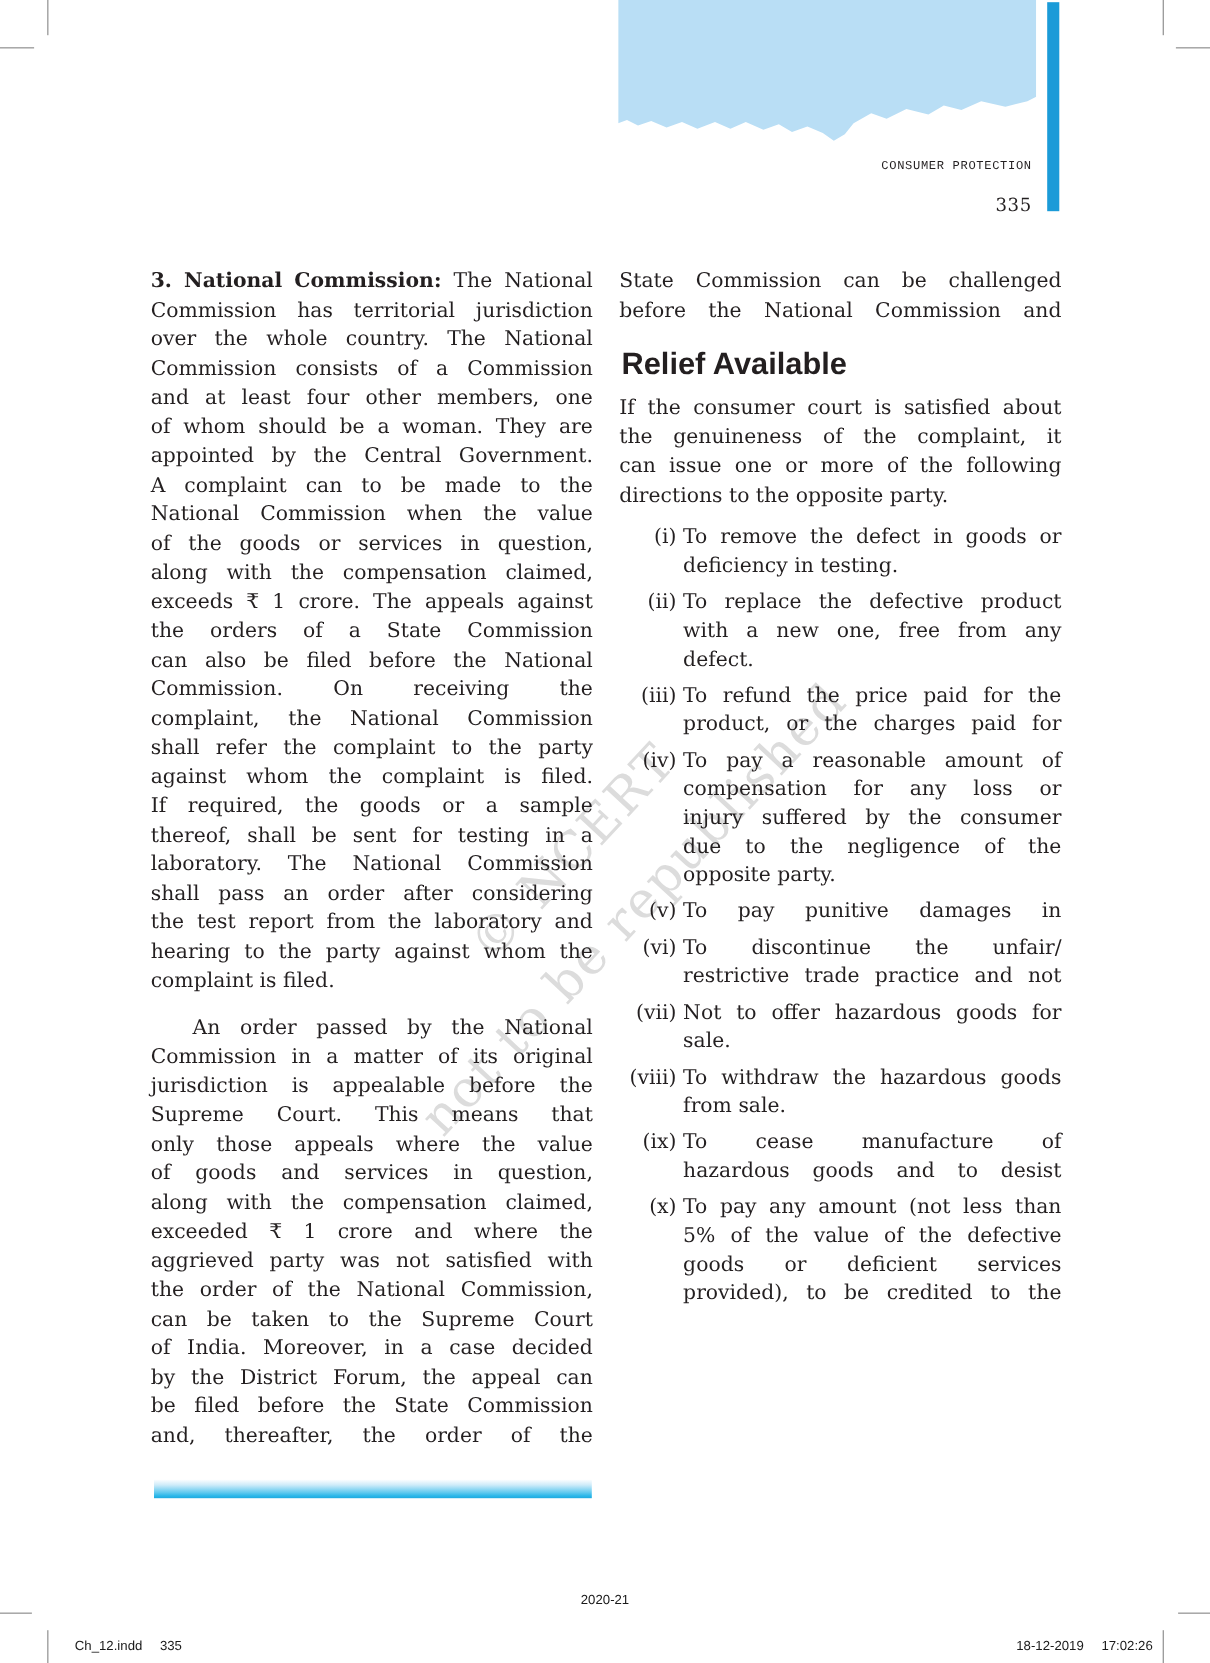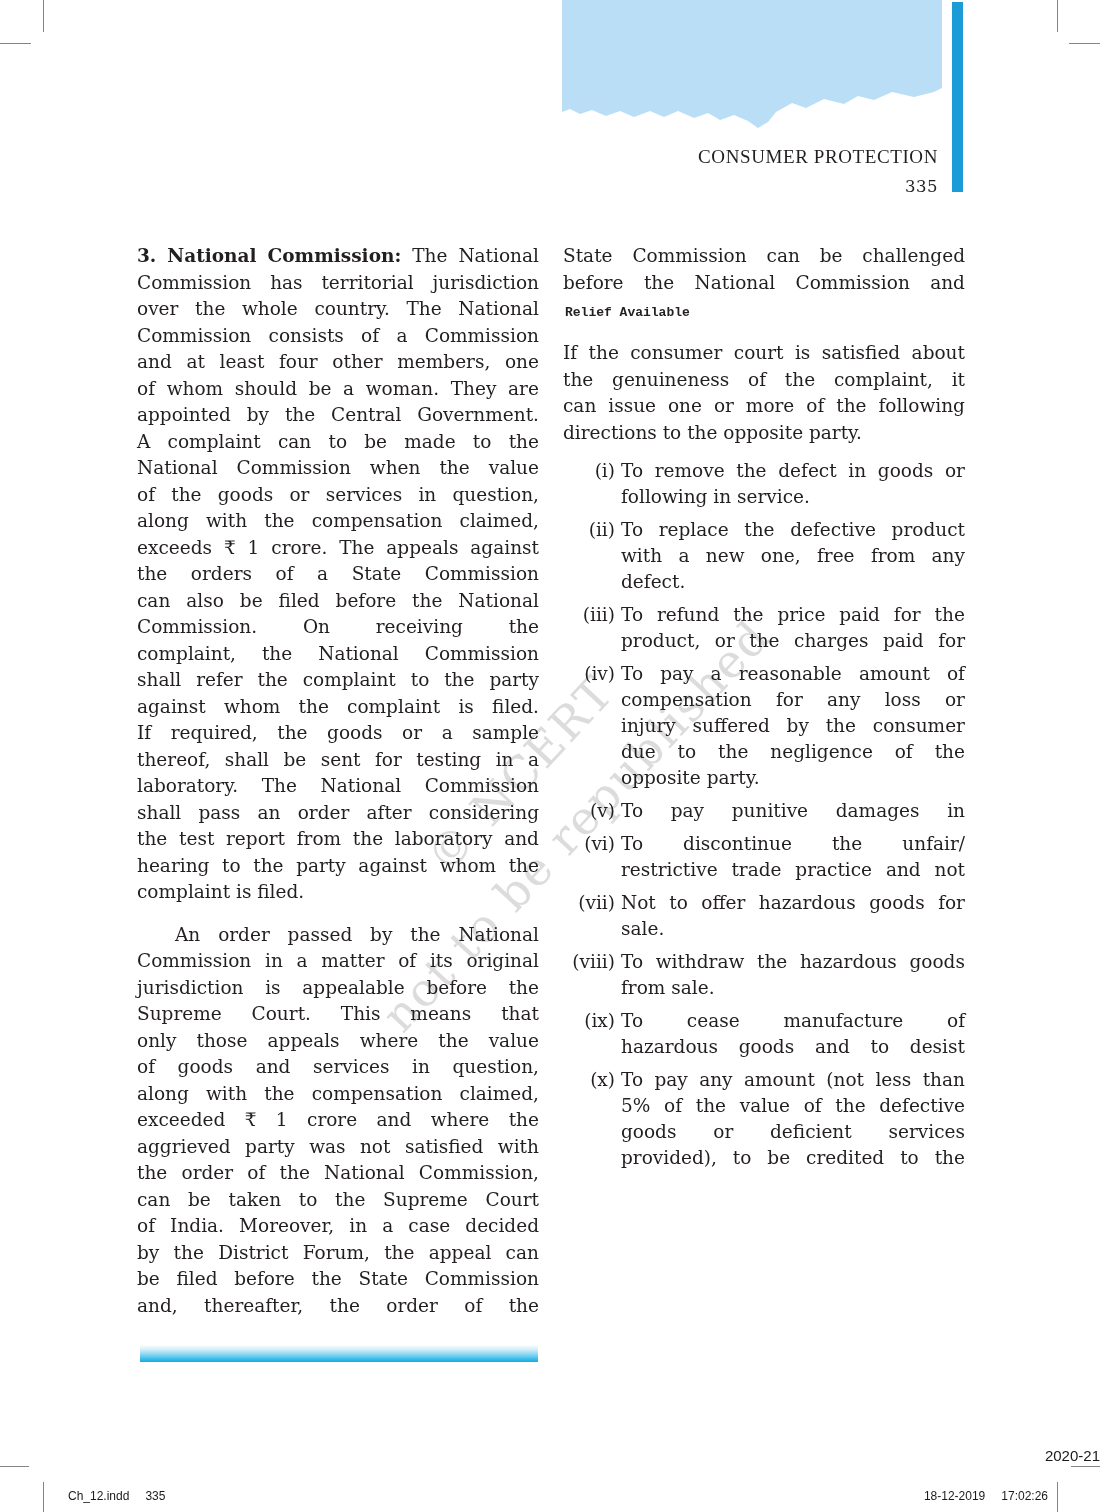--- a/index.html
+++ b/index.html
@@ -2,60 +2,60 @@
 <html><head>
 <meta charset="utf-8">
 <style>
   html,body{margin:0;padding:0;background:#ffffff;}
   #page{position:relative;width:1100px;height:1512px;background:#ffffff;overflow:hidden;
         font-family:"DejaVu Serif", serif;color:#231f20;}
 
   
   .torn-band{position:absolute;left:562px;top:0;width:380px;height:135px;}
   .accent-bar{position:absolute;left:952px;top:2px;width:11px;height:190px;background:#1b9bd8;}
-  .running-head{position:absolute;top:146px;right:162px;font-size:19px;letter-spacing:.6px;
-                font-family:Liberation Serif, serif;text-align:right;}
+  .running-head{position:absolute;top:146px;right:162px;font-size:11px;letter-spacing:.6px;
+                font-family:Liberation Mono, monospace;text-align:right;}
   .folio{position:absolute;top:177px;right:162px;font-size:16.5px;letter-spacing:.5px;}
 
   
   .mk{position:absolute;background:#858585;}
   .mk.v{width:1px;height:32px;}
   .mk.h{height:1px;width:31px;}
 
   
   .col{position:absolute;top:243px;font-size:18.5px;z-index:2;}
   #col-left{left:137px;width:402px;}
   #col-right{left:563px;width:402px;}
   .ln{display:flex;justify-content:space-between;line-height:26.5px;height:26.5px;}
   .ln.end{display:block;}
   .ln.indent{padding-left:38px;}
   .b{font-weight:bold;}
   .para{margin:0;}
   #col-left .para + .para{margin-top:16px;}
 
-  .section-heading{font-weight:bold;font-size:13px;line-height:26px;margin:4px 0 14px 2px;
-                   font-family:Liberation Mono, monospace;}
+  .section-heading{font-weight:bold;font-size:28px;line-height:26px;margin:22px 0 14px 2px;
+                   font-family:Liberation Sans, sans-serif;}
 
   
   .relief-list{margin-top:12px;}
   .li{display:flex;margin-bottom:7px;}
   .li .lbl{flex:none;width:52px;text-align:right;line-height:26px;}
   .li .li-body{flex:1;margin-left:6px;}
   .li .ln{line-height:26px;height:26px;}
 
   
   .watermark{position:absolute;left:548px;top:800px;transform:translate(-50%,-50%) rotate(-47deg);
              z-index:1;color:#dcdcdc;text-align:center;font-family:"DejaVu Serif",serif;
              font-size:46px;line-height:76px;letter-spacing:2px;white-space:nowrap;}
 
   
   .gradient-bar{position:absolute;left:140px;top:1345px;width:398px;height:17px;
     background:linear-gradient(180deg,#fdfeff 0%,#cdebf9 30%,#5fc9ef 70%,#29b7e9 88%,#1ea9de 100%);}
-  .year-mark{position:absolute;left:0;top:1447px;width:1100px;text-align:right;
-             font-family:"Liberation Sans",sans-serif;font-size:15px;color:#1a1a1a;}
+  .year-mark{position:absolute;left:0;top:1447px;width:1100px;text-align:center;
+             font-family:"Liberation Sans",sans-serif;font-size:12px;color:#1a1a1a;}
   .print-info{position:absolute;left:0;top:1489px;width:1100px;height:23px;
               font-family:"Liberation Sans",sans-serif;font-size:12px;color:#1a1a1a;}
   .print-left{position:absolute;left:68px;top:0;}
   .print-right{position:absolute;right:52px;top:0;}
   .print-info span + span{margin-left:16px;}
 </style>
 </head>
 <body>
 
 <div id="page">
@@ -461,21 +461,21 @@
         <div class="li-body">
             <div class="ln">
               <span>To</span>
               <span>remove</span>
               <span>the</span>
               <span>defect</span>
               <span>in</span>
               <span>goods</span>
               <span>or</span>
             </div>
-            <div class="ln end">following in service.</div>
+            <div class="ln end">deficiency in testing.</div>
           </div>
       </div>
       <div class="li">
         <div class="lbl">(ii)</div>
         <div class="li-body">
             <div class="ln">
               <span>To</span>
               <span>replace</span>
               <span>the</span>
               <span>defective</span>

